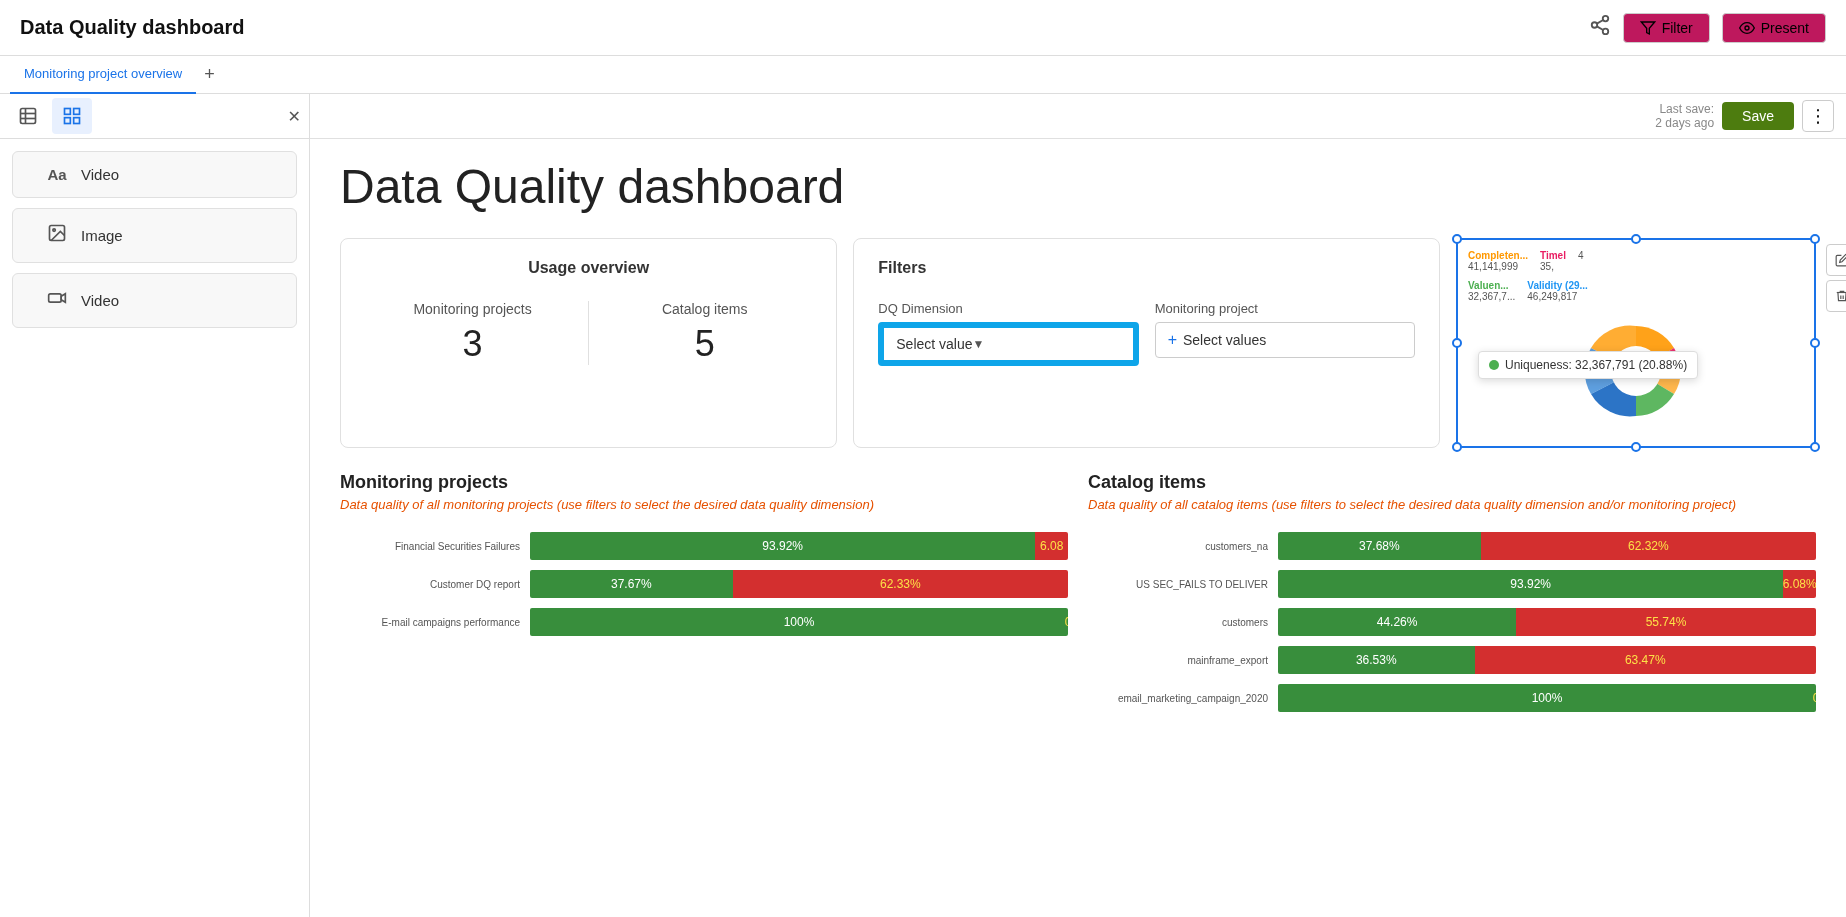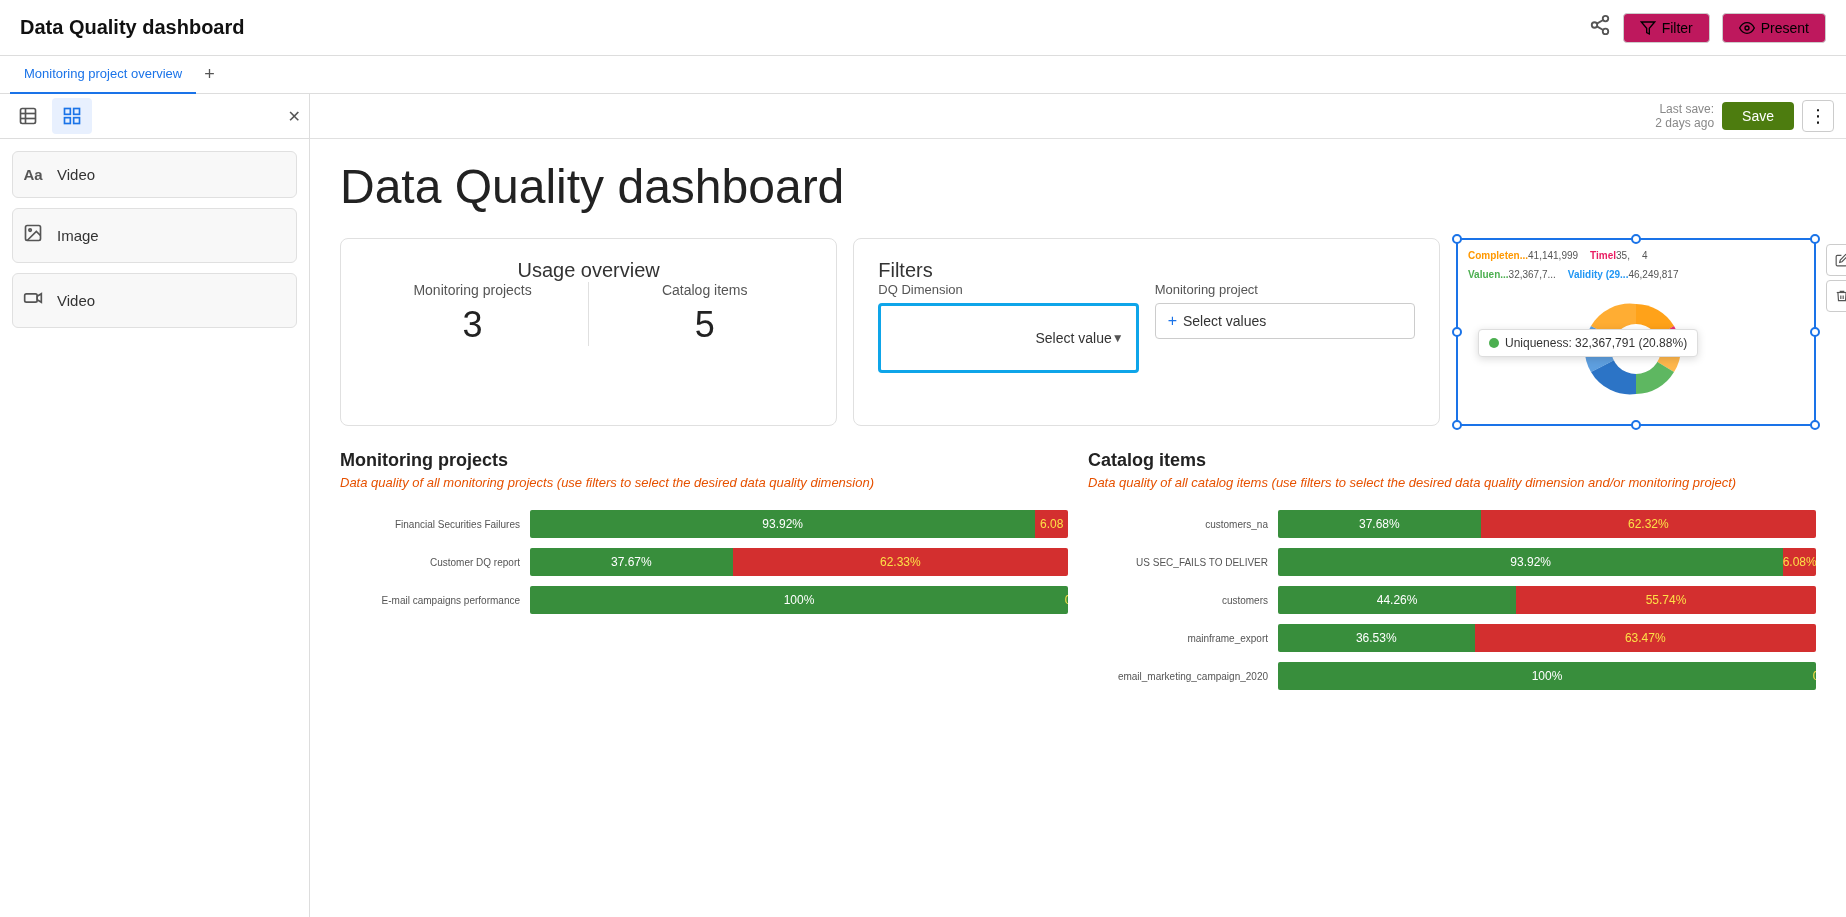--- a/index.html
+++ b/index.html
@@ -42,21 +42,21 @@
       display: flex; align-items: center; border-bottom: 1px solid #ddd; padding: 4px 8px; gap: 4px;
     }
     .panel-tab {
       display: flex; align-items: center; justify-content: center;
       width: 40px; height: 36px; cursor: pointer; border-radius: 4px; color: #555;
     }
     .panel-tab.active { background: #e8f0fe; color: #1a73e8; }
     .panel-close { margin-left: auto; cursor: pointer; color: #555; font-size: 16px; }
     .panel-items { padding: 12px; display: flex; flex-direction: column; gap: 10px; }
     .panel-item {
-      display: flex; align-items: center; gap: 12px; padding: 14px 8px;
+      display: flex; align-items: center; gap: 12px; padding: 14px 32px;
       background: #f8f8f8; border: 1px solid #e0e0e0; border-radius: 6px; cursor: pointer;
     }
     .panel-item-icon { color: #555; font-size: 18px; width: 24px; text-align: center; }
     .panel-item-label { font-size: 15px; color: #333; }
 
     
     .right-content { flex: 1; overflow-y: auto; background: #fff; position: relative; }
 
     
     .save-bar {
@@ -76,54 +76,54 @@
     
     .dashboard-content { padding: 20px 30px; }
     .dashboard-title { font-size: 48px; font-weight: 400; color: #222; margin-bottom: 24px; }
 
     
     .cards-row { display: flex; gap: 16px; margin-bottom: 24px; align-items: stretch; }
     .card {
       background: #fff; border: 1px solid #e0e0e0; border-radius: 8px;
       padding: 20px 24px; flex: 1;
     }
-    .card-title { font-size: 20px; font-weight: 400; color: #333; margin-bottom: 0; text-align: center; }
+    .card-title { font-size: 16px; font-weight: 700; color: #333; margin-bottom: 24px; text-align: center; }
     .stats-row { display: flex; gap: 0; }
     .stat-item { flex: 1; text-align: center; }
     .stat-label { font-size: 14px; color: #555; margin-bottom: 6px; }
     .stat-value { font-size: 36px; font-weight: 400; color: #222; }
     .stat-divider { width: 1px; background: #e0e0e0; margin: 0 8px; }
 
     .filters-card { flex: 1.2; }
     .filters-row { display: flex; gap: 16px; align-items: flex-start; flex-wrap: wrap; }
     .filter-group { flex: 1; }
     .filter-label { font-size: 13px; color: #555; margin-bottom: 6px; }
     .filter-select {
-      display: flex; align-items: center; justify-content: flex-end;
-      border: 3px solid #0ea5e9; border-radius: 4px; padding: 24px 12px; cursor: pointer;
+      display: flex; align-items: center; justify-content: flex-start;
+      border: 6px solid #0ea5e9; border-radius: 4px; padding: 8px 12px; cursor: pointer;
       background: #fff; font-size: 14px; min-width: 140px;
     }
     .filter-select-add {
       display: flex; align-items: center; gap: 6px;
       border: 1px solid #ccc; border-radius: 4px; padding: 8px 12px; cursor: pointer;
       background: #fff; font-size: 14px; min-width: 160px;
     }
     .chevron { font-size: 12px; color: #555; }
 
     
     .donut-card {
       position: relative; border: 2px solid #1a73e8; border-radius: 6px;
       width: 360px; min-width: 360px; padding: 10px;
     }
     .donut-action-btn {
       width: 32px; height: 32px; border: 1px solid #ccc; background: #fff;
       border-radius: 4px; cursor: pointer; display: flex; align-items: center; justify-content: center;
     }
     .donut-legend { display: flex; flex-wrap: wrap; gap: 4px 12px; font-size: 11px; color: #555; margin-bottom: 4px; }
-    .donut-legend-item { display: flex; flex-direction: row; }
+    .donut-legend-item { display: flex; flex-direction: column; }
     .donut-tooltip {
       position: absolute; top: 40%; left: 30%; background: #fff; border: 1px solid #ddd;
       border-radius: 4px; padding: 6px 10px; font-size: 12px; white-space: nowrap;
       box-shadow: 0 2px 8px rgba(0,0,0,0.15); display: flex; align-items: center; gap: 6px; z-index: 10;
     }
     .tooltip-dot { width: 10px; height: 10px; border-radius: 50%; background: #4caf50; }
 
     
     .selection-handle {
       position: absolute; width: 10px; height: 10px; background: #fff;

